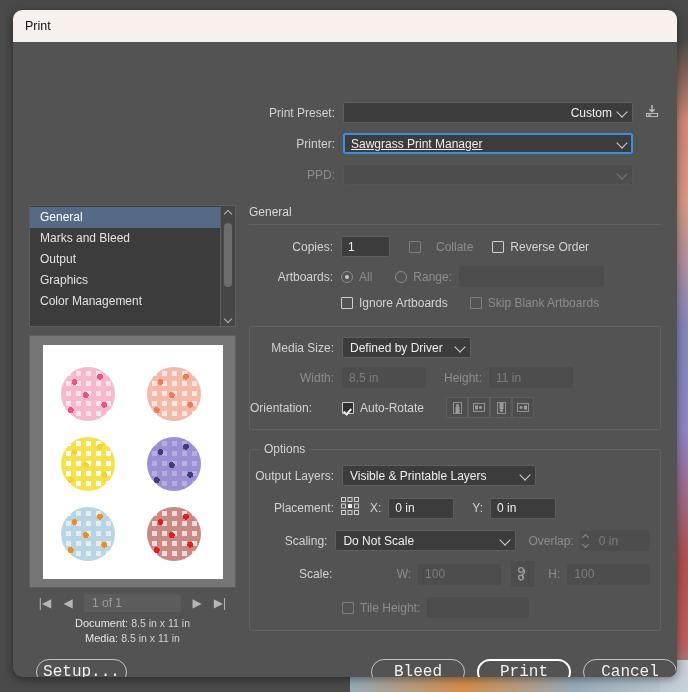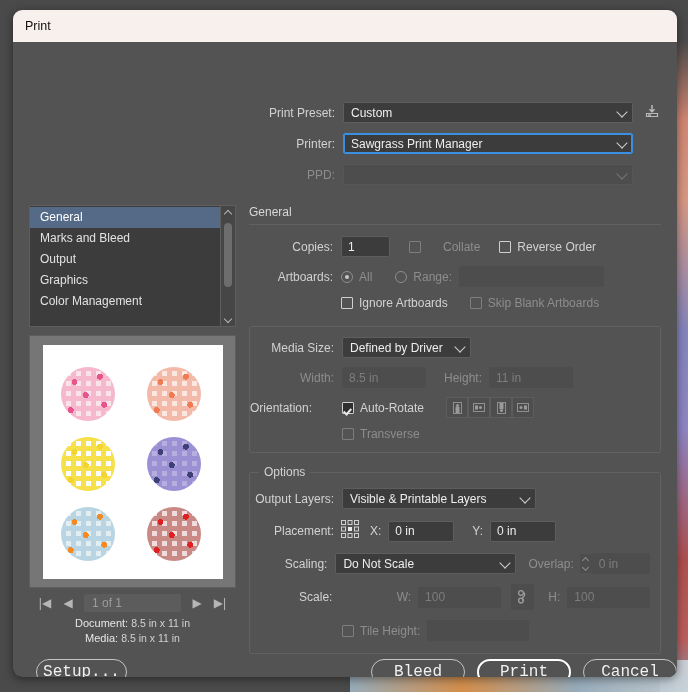--- a/index.html
+++ b/index.html
@@ -164,36 +164,36 @@
 <div id="dialog">
 
   <div id="titlebar">
     <span class="t">Print</span>
   </div>
 
   <div id="body">
 
     <div class="row" style="position:absolute;left:250px;top:60px;">
       <span class="lbl" style="width:72px;text-align:right;margin-right:8px;">Print Preset:</span>
-      <div class="select" style="width:290px;">
+      <div class="select" style="width:290px;justify-content:flex-end;">
         <span>Custom</span>
         <span class="chev"></span>
       </div>
       <span style="margin-left:11px;">
         <svg width="16" height="16" viewBox="0 0 16 16">
           <path d="M8 2v6M5.4 6.2 8 8.8l2.6-2.6" stroke="#b9b9b9" stroke-width="1.5" fill="none"></path>
           <path d="M2.5 10.5h11v3h-11z" stroke="#b9b9b9" stroke-width="1.2" fill="none"></path>
           <rect x="4" y="11.4" width="3" height="1.4" fill="#b9b9b9"></rect>
         </svg>
       </span>
     </div>
 
     <div class="row" style="position:absolute;left:250px;top:91px;">
       <span class="lbl" style="width:72px;text-align:right;margin-right:8px;">Printer:</span>
-      <div class="select focus" style="width:290px;">
+      <div class="select focus" style="width:290px;text-decoration:underline;">
         <span>Sawgrass Print Manager</span>
         <span class="chev"></span>
       </div>
     </div>
 
     <div class="row" style="position:absolute;left:250px;top:122px;">
       <span class="lbl dim" style="width:72px;text-align:right;margin-right:8px;">PPD:</span>
       <div class="select disabled" style="width:290px;">
         <span></span>
         <span class="chev"></span>
@@ -263,21 +263,21 @@
 
     <div style="position:absolute;left:236px;top:163px;width:412px;">
 
       <div style="font-size:12px;color:#d8d8d8;">General</div>
       <div style="height:1px;background:#616161;margin-top:5px;"></div>
 
       <div class="row" style="margin-top:11px;">
         <span class="lbl" style="width:84px;text-align:right;margin-right:8px;">Copies:</span>
         <div class="field" style="width:49px;">1</div>
         <span class="cb dim" style="margin-left:19px;"></span>
-        <span class="lbl dim" style="margin-left:22px;">Collate</span>
+        <span class="lbl dim" style="margin-left:15px;">Collate</span>
         <span class="cb" style="margin-left:19px;"></span>
         <span class="lbl" style="margin-left:6px;">Reverse Order</span>
       </div>
 
       <div class="row" style="margin-top:9px;">
         <span class="lbl" style="width:84px;text-align:right;margin-right:8px;">Artboards:</span>
         <span class="rb on"></span>
         <span class="lbl dim" style="margin-left:6px;">All</span>
         <span class="rb" style="margin-left:23px;"></span>
         <span class="lbl dim" style="margin-left:6px;">Range:</span>
@@ -337,24 +337,20 @@
             <span class="ori">
               <svg width="14" height="13">
                   <rect x="1.5" y="2.5" width="11" height="8" fill="none" stroke="#8f8f8f"></rect>
                   <rect x="8" y="4.5" width="3" height="4" fill="#9a9a9a"></rect>
                   <circle cx="5" cy="6.5" r="1.5" fill="#9a9a9a"></circle>
                 </svg>
             </span>
           </span>
         </div>
 
-        <div class="row" style="margin-top:9px;margin-left:92px;">
-          <span class="cb dim"></span>
-          <span class="lbl dim" style="margin-left:6px;">Transverse</span>
-        </div>
       </div>
 
       <div class="group" style="margin-top:19px;padding:15px 10px 12px 0;">
         <span class="gtitle">Options</span>
 
         <div class="row">
           <span class="lbl" style="width:84px;text-align:right;margin-right:8px;">Output Layers:</span>
           <div class="select" style="width:194px;">
             <span>Visible &amp; Printable Layers</span>
             <span class="chev"></span>

